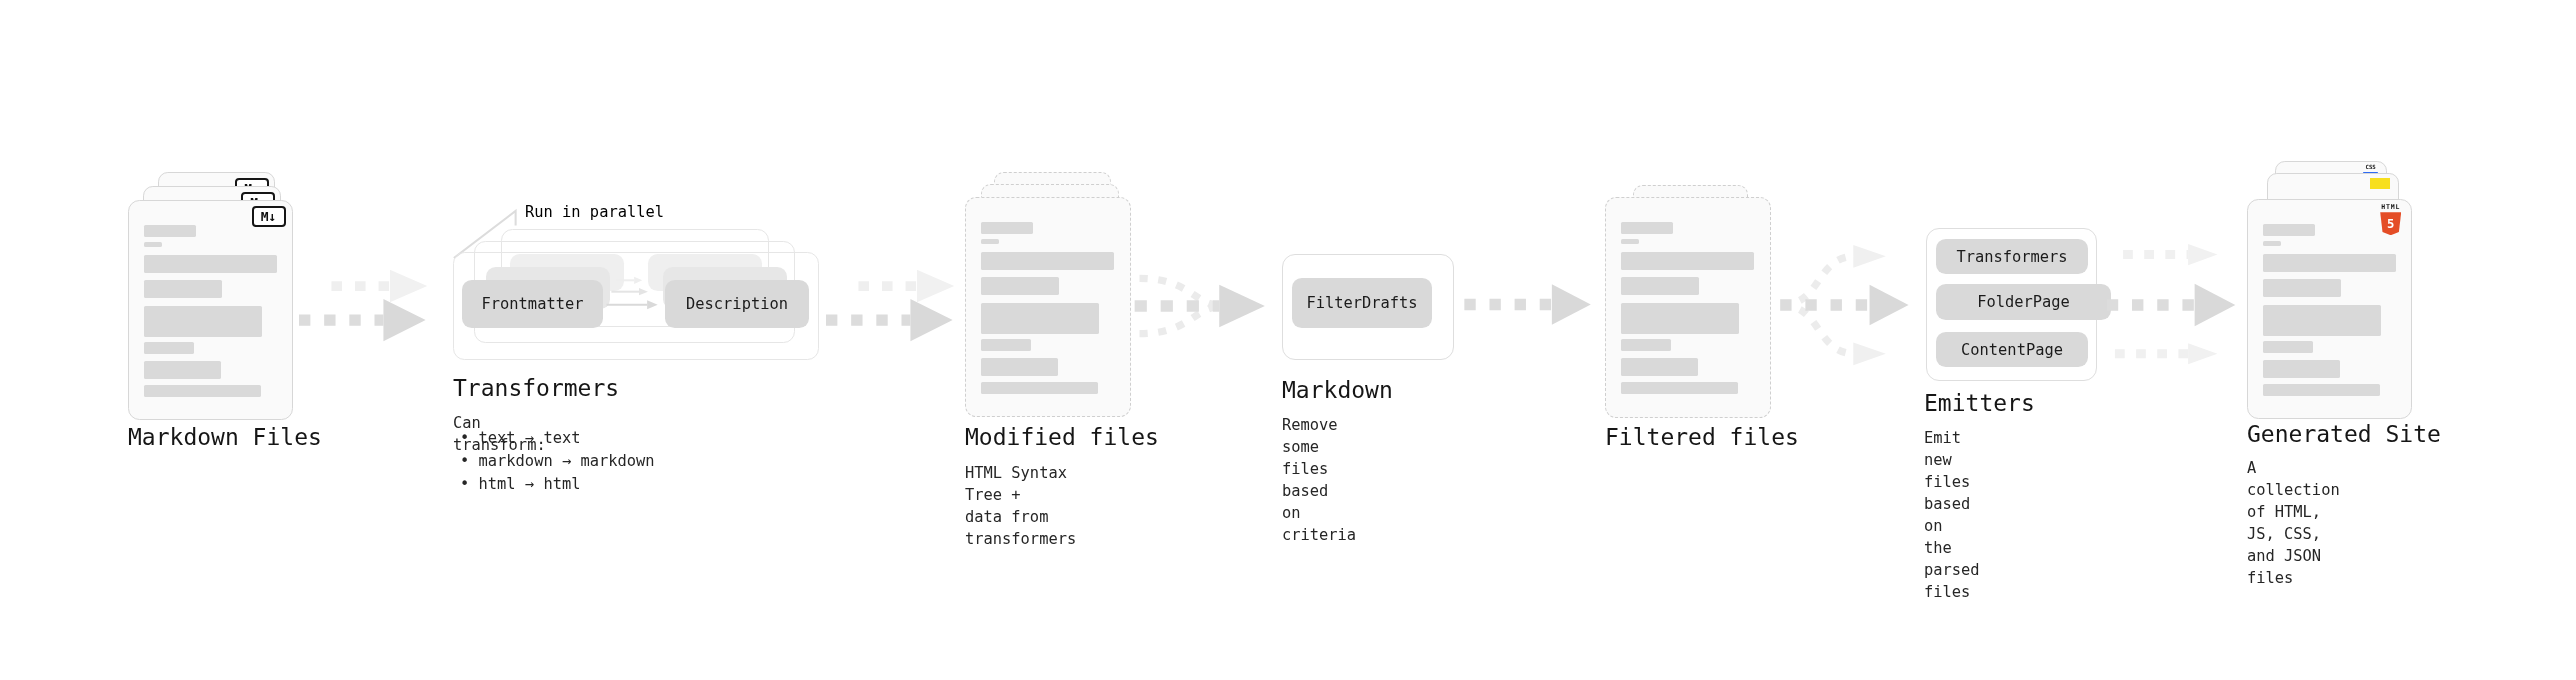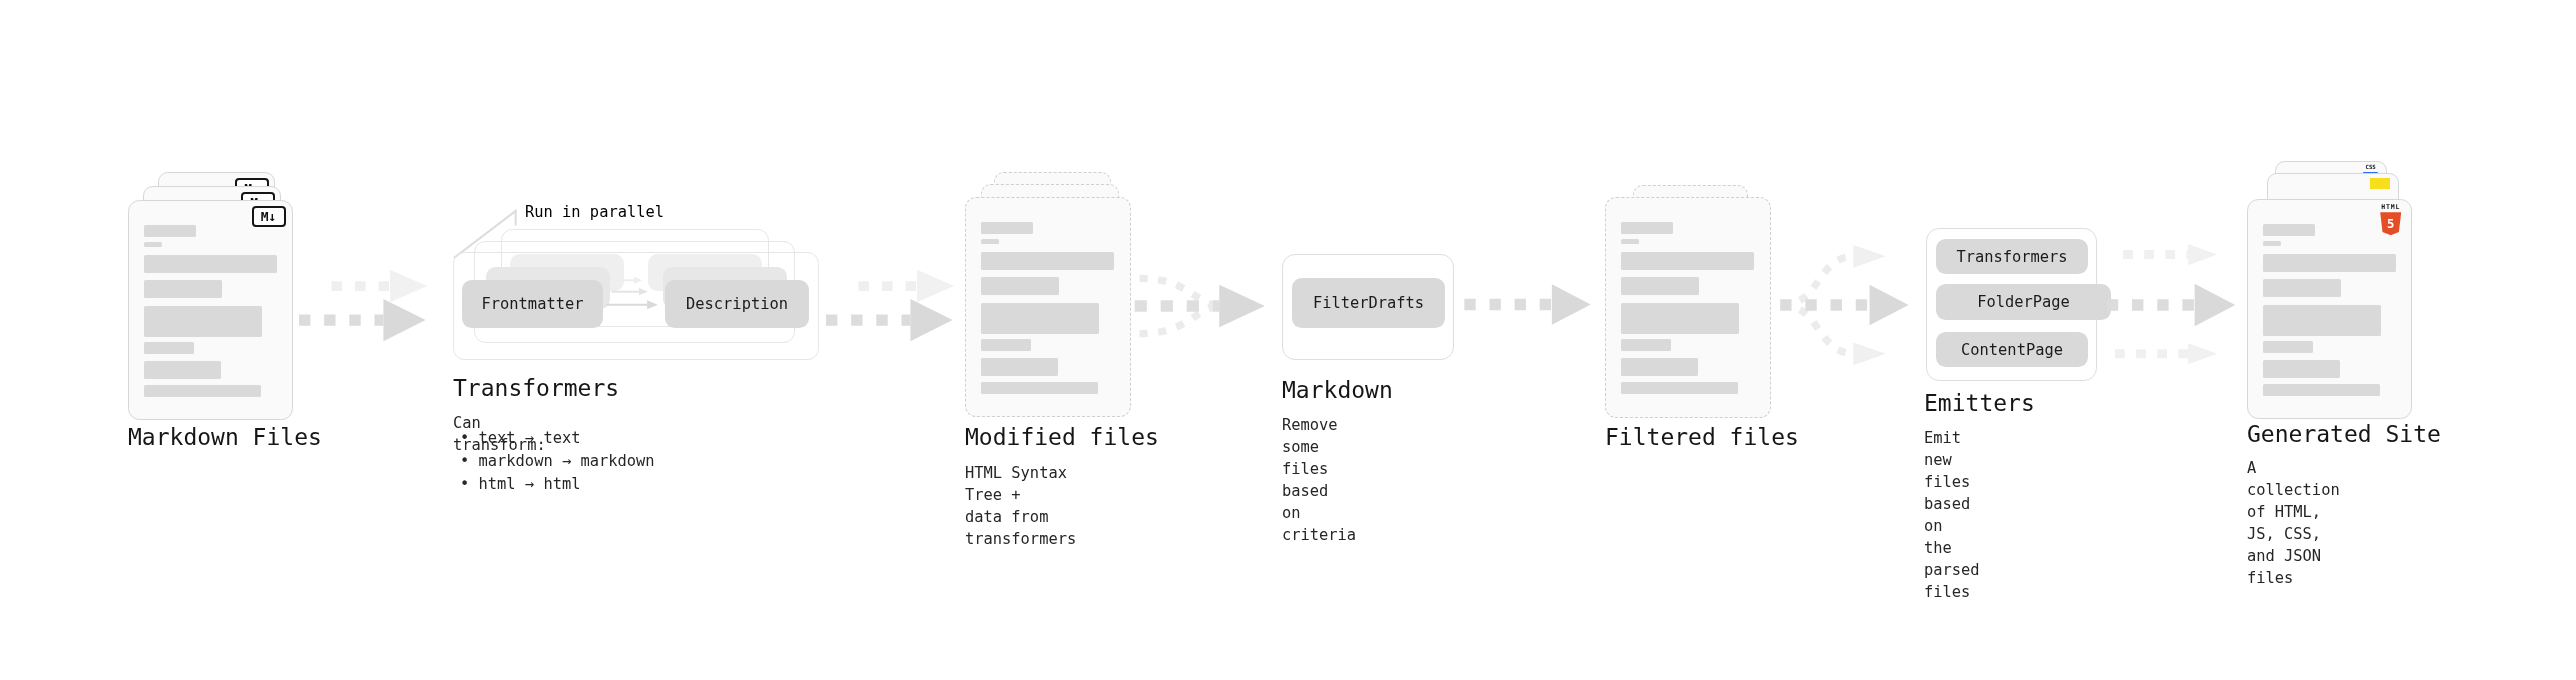--- a/index.html
+++ b/index.html
@@ -151,21 +151,21 @@
 
   <svg width="140" height="88" style="left:1133px;top:262px;" viewBox="0 0 172 108">
     <path d="M8,20 C70,20 76,53 106,53" fill="none" stroke="#ebebeb" stroke-width="9" stroke-dasharray="10 13"></path>
     <path d="M8,88 C70,88 76,55 106,55" fill="none" stroke="#ebebeb" stroke-width="9" stroke-dasharray="10 13"></path>
     <line x1="2" y1="54" x2="106" y2="54" stroke="#dedede" stroke-width="14" stroke-dasharray="15 17"></line>
     <polygon points="106,28 162,54 106,80" fill="#d9d9d9"></polygon>
   </svg>
 
   <div class="g">
     <div class="obox" style="left:1282px;top:254px;width:172px;height:106px;"></div>
-    <div class="pill" style="left:1292px;top:278px;width:153px;height:50px;">FilterDrafts</div>
+    <div class="pill" style="left:1292px;top:278px;width:140px;height:50px;">FilterDrafts</div>
     <div class="title" style="left:1282px;top:377px;">Markdown</div>
     <div class="sub" style="left:1282px;top:414px;">Remove some files based
 on criteria</div>
   </div>
 
   <svg width="132" height="47" style="left:1464px;top:281px;" viewBox="0 0 162 58">
     <line x1="0" y1="29" x2="108" y2="29" stroke="#dcdcdc" stroke-width="14" stroke-dasharray="14 17"></line>
     <polygon points="108,4 156,29 108,54" fill="#d9d9d9"></polygon>
   </svg>
 

